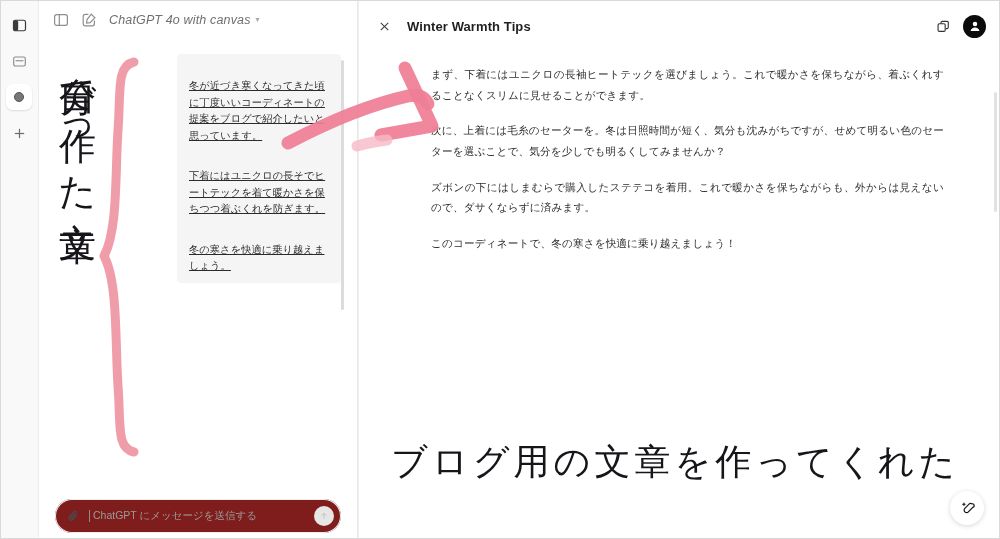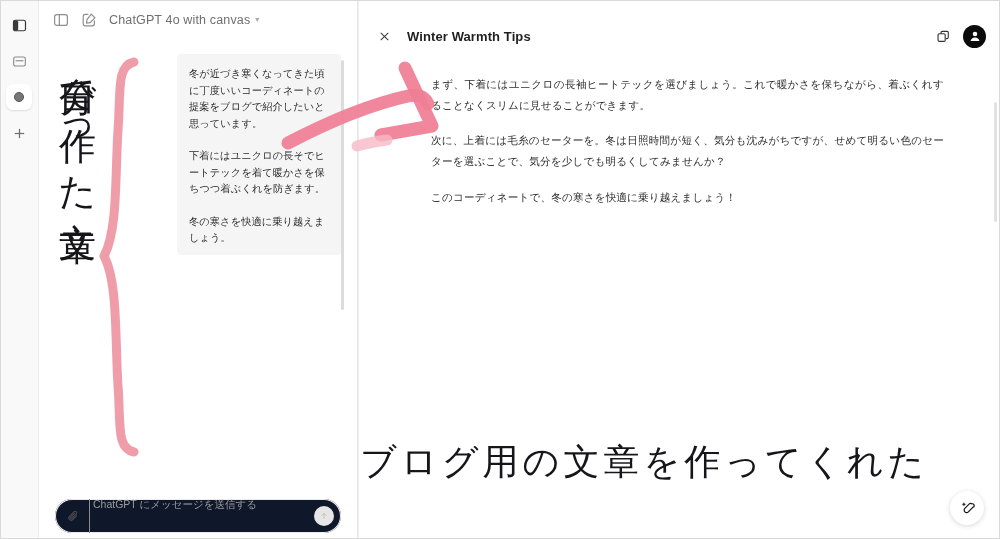--- a/index.html
+++ b/index.html
@@ -48,21 +48,21 @@
     display:flex;align-items:center;
     gap:12px;
     padding:0 10px 0 14px;
     background:#ffffff;
   }
   .hdr-icon{color:#8e8e8e;display:flex;align-items:center;}
   .model-name{
     font-size:12.5px;color:#6f6f6f;
     letter-spacing:.15px;
     white-space:nowrap;
-    display:flex;align-items:center;gap:5px;
+    display:flex;align-items:center;gap:5px;font-style:italic;
   }
   .caret{font-size:8px;color:#a8a8a8;line-height:1;}
 
   .chat-scroll{
     flex:1 1 auto;
     position:relative;
     overflow:hidden;
     padding:14px 0 0 0;
   }
   .msg-list{
@@ -70,22 +70,23 @@
     margin-right:16px;
     background:#f5f5f5;
     border-radius:4px;
     padding:4px 0 2px 0;
   }
   .msg-p{
     font-size:10.2px;
     line-height:1.62;
     color:#2b2b2b;
     padding:4px 10px 4px 12px;
-    margin:4px 0 8px 0;
+    margin:16px 0 8px 0;
     letter-spacing:.1px;
+    text-decoration:underline;
   }
   .msg-p:last-child{margin-bottom:2px;}
   .down-arrow{
     display:inline-block;
     margin-left:4px;
     color:#555;
     font-size:11px;
   }
 
   .chat-scrollbar{
@@ -99,22 +100,22 @@
   
   .composer-wrap{
     flex:0 0 auto;
     padding:0 16px 6px 16px;
     background:#ffffff;
   }
   .composer{
     position:relative;
     height:34px;
     border-radius:17px;
-    background:#0f172a;
-    display:flex;
+    background:#7f1d1d;
+    display:flex;align-items:center;
     padding:0 34px 0 12px;
     box-shadow:inset 0 0 0 1px #ededed;
     margin-top:16px;
   }
   .clip{color:#4a4a4a;display:flex;align-items:center;margin-right:8px;}
   .composer-input{
     font-size:10.5px;color:#9b9b9b;
     white-space:nowrap;overflow:hidden;
     border-left:1px solid #8d8d8d;
     padding-left:3px;
@@ -143,21 +144,21 @@
   .canvas-col{
     flex:1 1 auto;
     display:flex;flex-direction:column;
     background:#ffffff;
     position:relative;
     border-left:1px solid #efefef;
   }
   .canvas-header{
     height:40px;flex:0 0 40px;
     display:flex;align-items:center;
-    padding:16px 14px 0 16px;
+    padding:6px 14px 0 16px;
     gap:14px;
     background:#ffffff;
   }
   .close-x{
     width:18px;height:18px;
     display:flex;align-items:center;justify-content:center;
     color:#3c3c3c;
   }
   .canvas-title{
     font-size:13px;color:#1f1f1f;
@@ -214,21 +215,21 @@
     writing-mode:vertical-rl;
     text-orientation:upright;
     letter-spacing:3px;
     height:448px;
     z-index:6;
     pointer-events:none;
     white-space:nowrap;
   }
   .anno-bottom{
     position:absolute;
-    left:360px;bottom:52px;
+    left:391px;bottom:52px;
     font-family:"DejaVu Sans","Liberation Sans",sans-serif;
     font-size:36px;
     color:#15151a;
     letter-spacing:4px;
     z-index:6;
     pointer-events:none;
     white-space:nowrap;
   }
   .anno-svg{
     position:absolute;inset:0;
@@ -343,20 +344,21 @@
             <circle cx="8" cy="5.6" r="2.6"></circle>
             <path d="M2.9 13.6c.5-2.6 2.6-4 5.1-4s4.6 1.4 5.1 4z"></path>
           </svg>
         </span>
       </span>
     </div>
 
     <div class="canvas-body">
       <p class="doc-p">まず、下着にはユニクロの長袖ヒートテックを選びましょう。これで暖かさを保ちながら、着ぶくれすることなくスリムに見せることができます。</p>
       <p class="doc-p">次に、上着には毛糸のセーターを。冬は日照時間が短く、気分も沈みがちですが、せめて明るい色のセーターを選ぶことで、気分を少しでも明るくしてみませんか？</p>
+      <p class="doc-p">ズボンの下にはしまむらで購入したステテコを着用。これで暖かさを保ちながらも、外からは見えないので、ダサくならずに済みます。</p>
       <p class="doc-p">このコーディネートで、冬の寒さを快適に乗り越えましょう！</p>
       <div class="canvas-scrollbar"></div>
       <div class="fab">
         <svg width="17" height="17" viewBox="0 0 18 18" fill="none" stroke="#111" stroke-width="1.25" stroke-linecap="round" stroke-linejoin="round">
           <path d="M13.6 4.1a1.9 1.9 0 0 0-2.7 0L6.2 8.8a2.6 2.6 0 0 0 0 3.7 2.6 2.6 0 0 0 3.7 0l4.7-4.7a1.9 1.9 0 0 0-1-3.7z"></path>
           <path d="M5.2 3.1v2.6M3.9 4.4h2.6" stroke-width="1.1"></path>
         </svg>
       </div>
     </div>
   </div>

